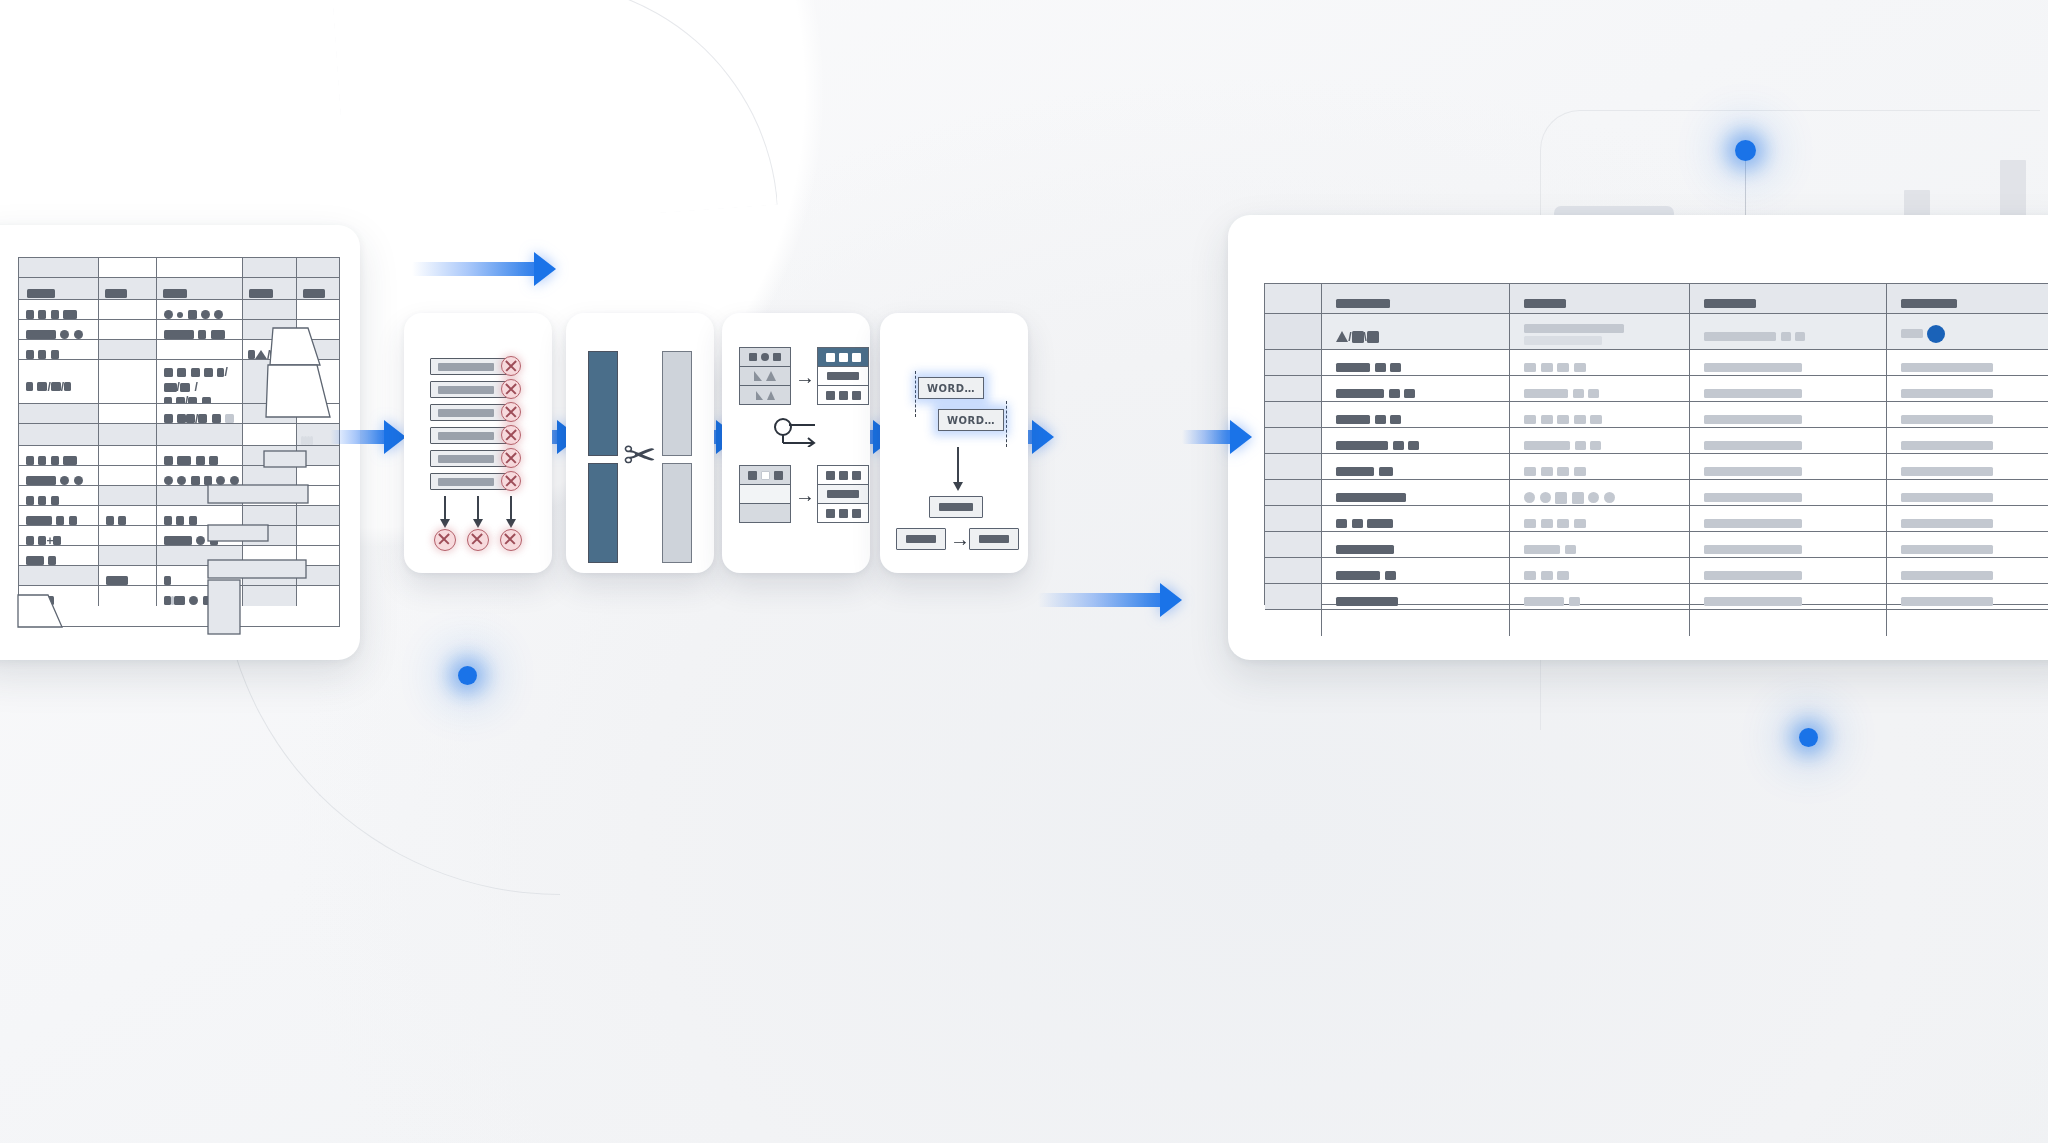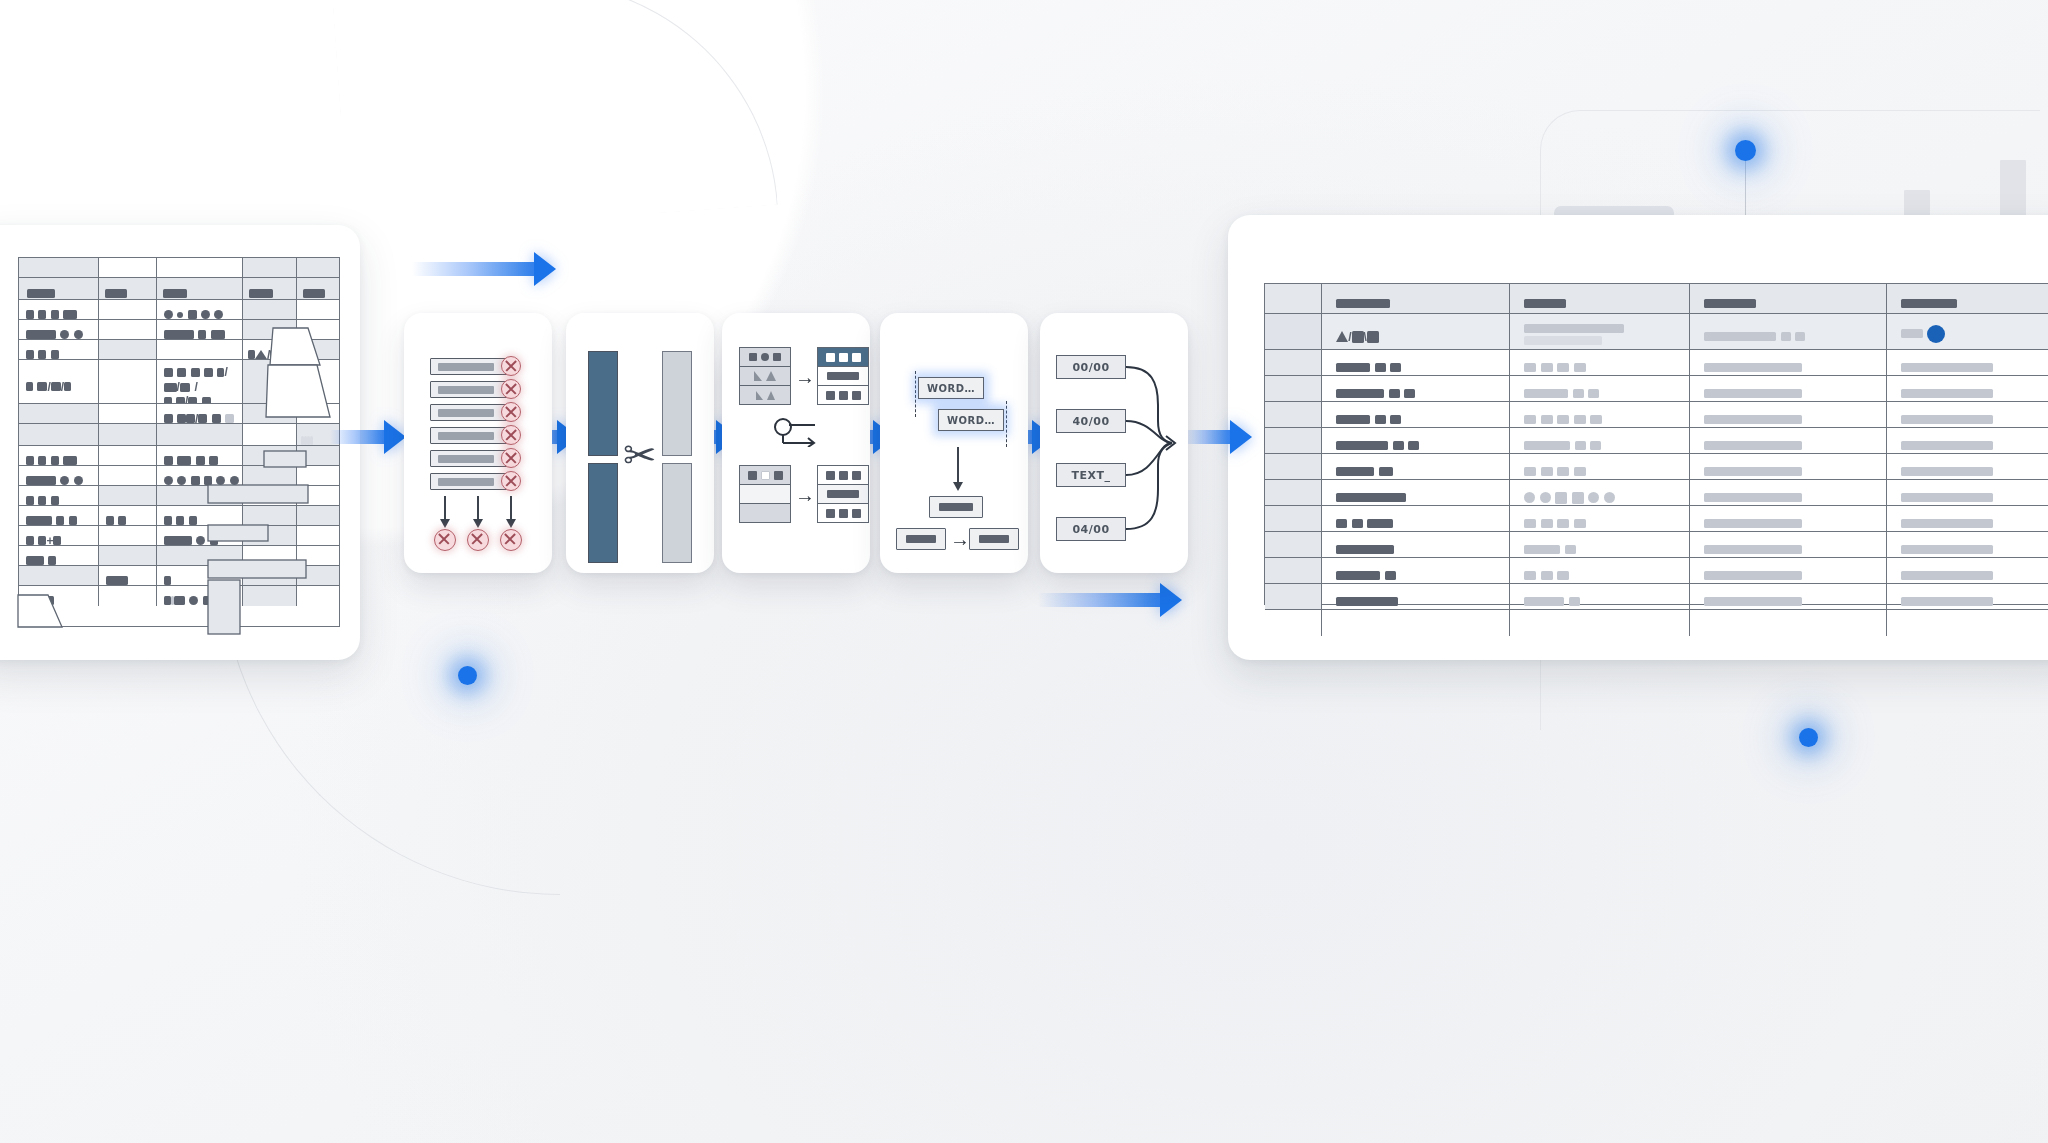--- a/index.html
+++ b/index.html
@@ -636,32 +636,14 @@
       <div class="plainbox" style="left:16px; top:215px; width:50px; height:22px;">
           <i style="width:30px;height:8px;"></i>
         </div>
       <div class="arrow-sm" style="left:70px; top:216px;">→</div>
       <div class="plainbox" style="left:89px; top:215px; width:50px; height:22px;">
           <i style="width:30px;height:8px;"></i>
         </div>
     </div>
   </div>
 
-  <div class="pcard" id="pcard-5">
-    <div class="pbody">
-      <div class="mapbox" style="left:16px; top:42px;  width:70px; height:24px;">00/00</div>
-      <div class="mapbox" style="left:16px; top:96px;  width:70px; height:24px;">40/00</div>
-      <div class="mapbox" style="left:16px; top:150px; width:70px; height:24px;">TEXT_</div>
-      <div class="mapbox" style="left:16px; top:204px; width:70px; height:24px;">04/00</div>
-
-      <svg class="overlay" width="148" height="260">
-        <g fill="none" stroke="#2b3440" stroke-width="2">
-          <path d="M86,54  C112,54 118,70 118,92 L118,108 C118,124 124,128 132,130"></path>
-          <path d="M86,108 C104,108 112,118 122,126 C126,129 129,130 132,130"></path>
-          <path d="M86,162 C104,162 112,150 122,136 C126,131 129,130 132,130"></path>
-          <path d="M86,216 C112,216 118,200 118,176 L118,152 C118,138 124,133 132,130"></path>
-        </g>
-        <polyline points="126,123 135,130 126,137" fill="none" stroke="#2b3440" stroke-width="2"></polyline>
-      </svg>
-    </div>
-  </div>
 
 </div>
 
 </body></html>

